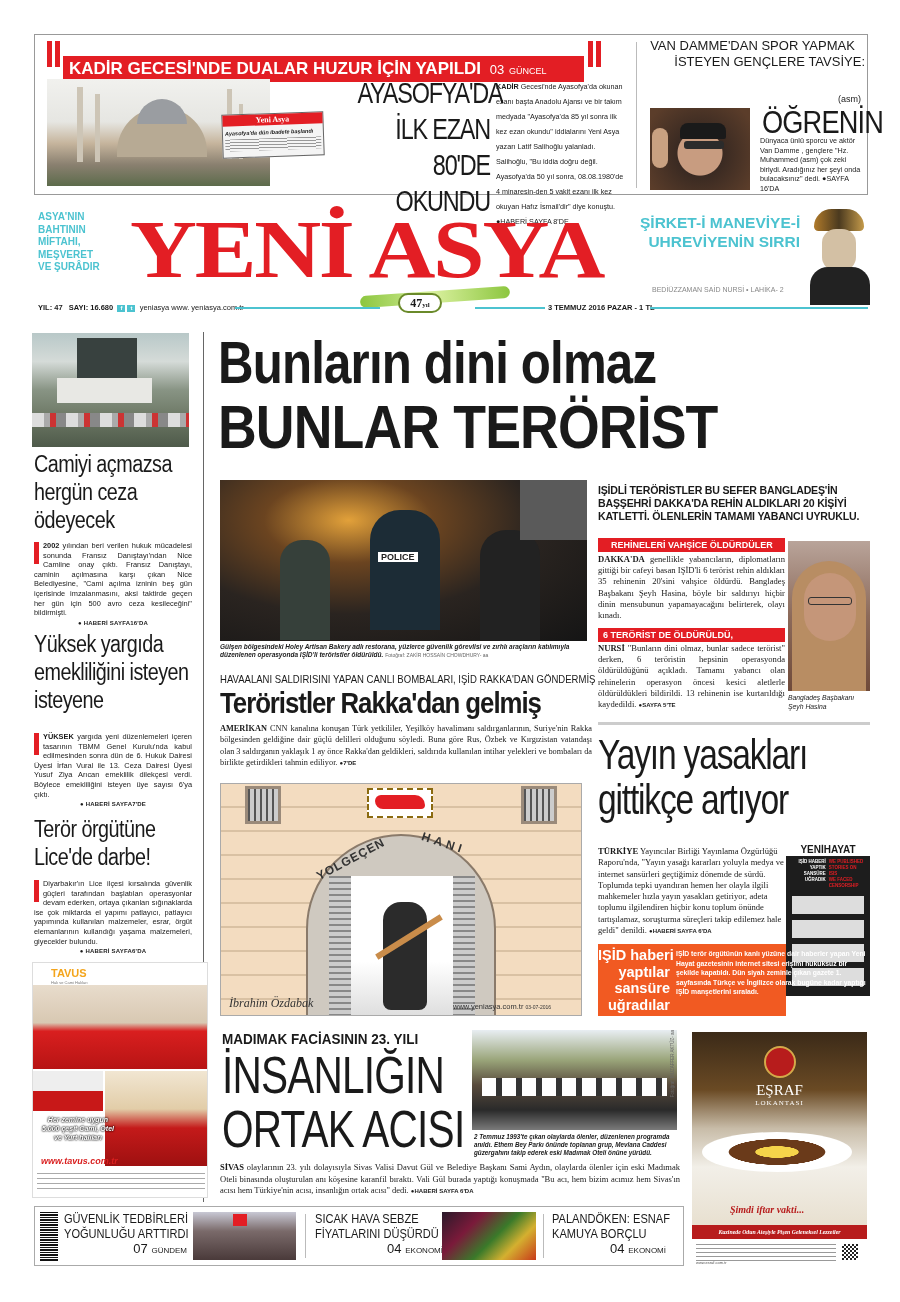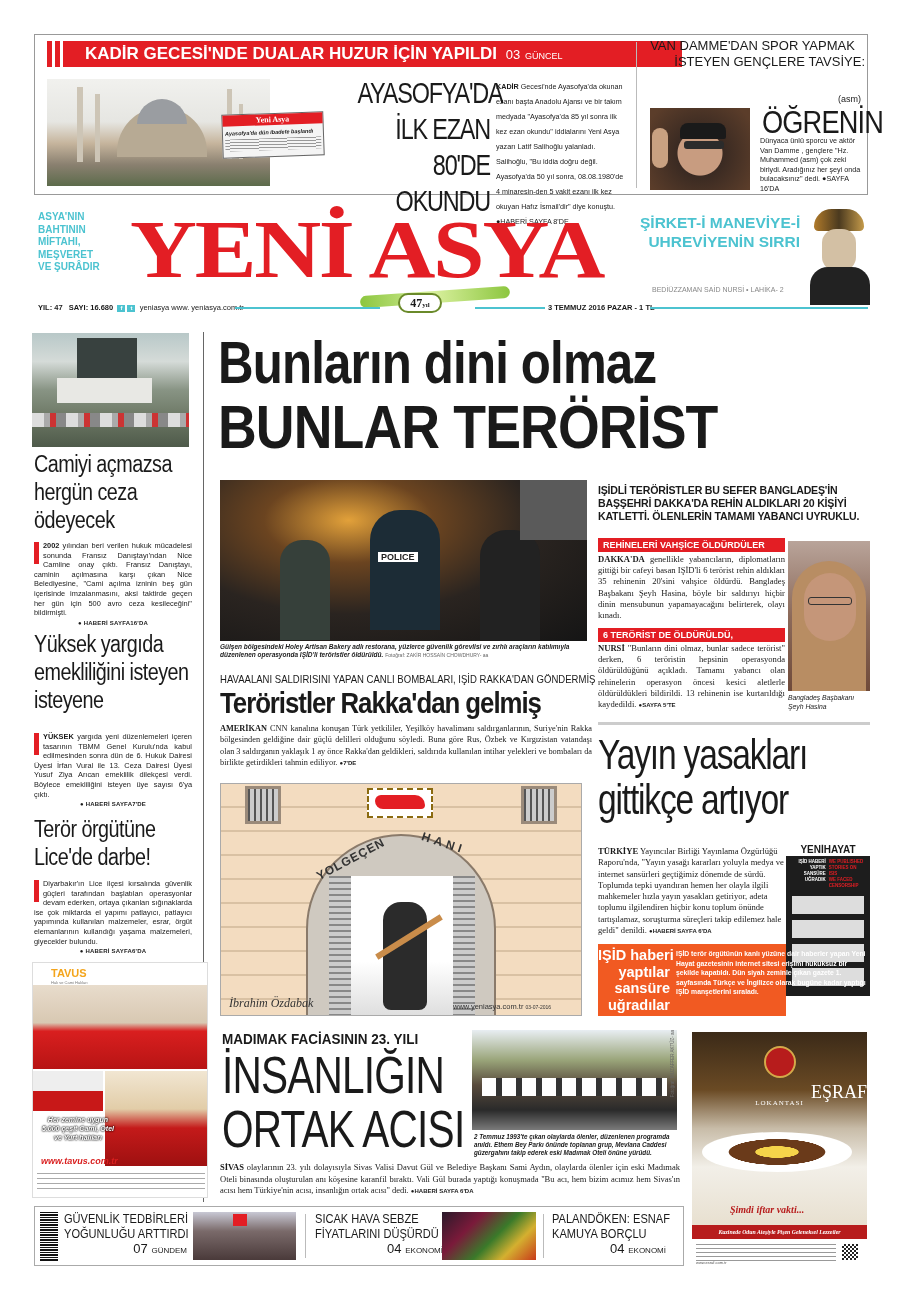--- a/index.html
+++ b/index.html
@@ -15,21 +15,21 @@
 .rule{position:absolute;background:#bbb}
 </style>
 </head>
 <body>
 
 <div class="abs" style="left:34px;top:34px;width:834px;height:161px;border:1px solid #999"></div>
 
 <div class="abs" style="left:47px;top:41px;width:560px;height:26px">
   <div class="abs" style="left:0;top:0;width:5px;height:26px;background:#e31e24"></div>
   <div class="abs" style="left:8px;top:0;width:5px;height:26px;background:#e31e24"></div>
-  <div class="abs" style="left:16px;top:0;width:619px;height:26px;background:#e31e24;color:#fff;font-weight:bold;font-size:17px;line-height:26px;padding-left:22px;white-space:nowrap;overflow:hidden">
+  <div class="abs" style="left:16px;top:15px;width:521px;height:26px;background:#e31e24;color:#fff;font-weight:bold;font-size:17px;line-height:26px;padding-left:6px;white-space:nowrap;overflow:hidden">
     <span>KADİR GECESİ'NDE DUALAR HUZUR İÇİN YAPILDI</span>
     <span style="font-weight:normal;font-size:13px;margin-left:4px">03</span>
     <span style="font-weight:normal;font-size:9px">GÜNCEL</span>
   </div>
   <div class="abs" style="left:541px;top:0;width:5px;height:26px;background:#e31e24"></div>
   <div class="abs" style="left:549px;top:0;width:5px;height:26px;background:#e31e24"></div>
 </div>
 
 <div class="photo" style="left:47px;top:79px;width:223px;height:107px;background:linear-gradient(180deg,#f1f1ee 0%,#e6e6e2 40%,#c6b59d 60%,#8a8070 80%,#5c6b4b 100%)">
   <div class="abs" style="left:70px;top:28px;width:90px;height:50px;border-radius:45px 45px 0 0;background:#b7aa94"></div>
@@ -161,21 +161,21 @@
   <div class="abs" style="left:60px;top:60px;width:50px;height:100px;background:#36403a;border-radius:22px 22px 0 0"></div>
   <div class="abs" style="left:260px;top:50px;width:60px;height:110px;background:#222;border-radius:26px 26px 0 0"></div>
   <div class="abs" style="left:300px;top:0;width:67px;height:60px;background:#5a5a5a"></div>
 </div>
 <div class="abs" style="left:220px;top:643px;width:372px;font-size:6.5px;line-height:8px;font-style:italic;font-weight:bold">
   <span>Gülşen bölgesindeki Holey Artisan Bakery adlı restorana, yüzlerce güvenlik görevlisi ve zırhlı araçların katılımıyla düzenlenen operasyonda IŞİD'li teröristler öldürüldü.</span> <span style="font-style:normal;font-weight:normal;font-size:5px;color:#666">Fotoğraf: ZAKİR HOSSAİN CHOWDHURY- aa</span>
 </div>
 
 <div class="abs" style="left:598px;top:484px;width:275px;font-weight:bold;font-size:10.6px;line-height:13.2px;letter-spacing:-.2px">IŞİDLİ TERÖRİSTLER BU SEFER BANGLADEŞ'İN BAŞŞEHRİ DAKKA'DA REHİN ALDIKLARI 20 KİŞİYİ KATLETTİ. ÖLENLERİN TAMAMI YABANCI UYRUKLU.</div>
 
-<div class="abs" style="left:598px;top:538px;width:187px;height:14px;background:#e31e24;color:#fff;font-weight:bold;font-size:9px;line-height:14px;padding-left:5px">
+<div class="abs" style="left:598px;top:538px;width:187px;height:14px;background:#e31e24;color:#fff;font-weight:bold;font-size:9px;line-height:14px;padding-left:13px">
   <span>REHİNELERİ VAHŞİCE ÖLDÜRDÜLER</span>
 </div>
 <p class="abs serif" style="left:598px;top:554px;width:187px;font-size:8.6px;line-height:11.2px;text-align:justify">
   <b>DAKKA'DA</b><span> genellikle yabancıların, diplomatların gittiği bir cafeyi basan IŞİD'li 6 terörist rehin aldıkları 35 rehinenin 20'sini vahşice öldürdü. Bangladeş Başbakanı Şeyh Hasina, böyle bir saldırıyı hiçbir dinin mensubunun yapamayacağını belirterek, olayı kınadı.</span>
 </p>
 <div class="abs" style="left:598px;top:628px;width:187px;height:14px;background:#e31e24;color:#fff;font-weight:bold;font-size:9px;line-height:14px;padding-left:5px">
   <span>6 TERÖRİST DE ÖLDÜRÜLDÜ,</span>
 </div>
 <p class="abs serif" style="left:598px;top:643px;width:187px;font-size:8.6px;line-height:11.2px;text-align:justify">
   <b>NURSİ</b><span> "Bunların dini olmaz, bunlar sadece terörist" derken, 6 teröristin hepsinin operasyonda öldürüldüğünü açıkladı. Tamamı yabancı olan rehinelerin operasyon öncesi kesici aletlerle öldürüldükleri bildirildi. 13 rehinenin ise kurtarıldığı kaydedildi.</span> <span style="font-family:'Liberation Sans',sans-serif;font-weight:bold;font-size:6px">●<span>SAYFA 5'TE</span></span>
@@ -260,21 +260,21 @@
 </div>
 <div class="abs" style="left:670px;top:1030px;font-size:4.5px;color:#666;writing-mode:vertical-rl;transform:rotate(180deg)">Fotoğraf: MUZAFFER AKTÜZ- aa</div>
 <div class="abs" style="left:474px;top:1133px;width:205px;font-size:6.3px;line-height:8px;font-style:italic;font-weight:bold">2 Temmuz 1993'te çıkan olaylarda ölenler, düzenlenen programda anıldı. Ethem Bey Parkı önünde toplanan grup, Mevlana Caddesi güzergahını takip ederek eski Madımak Oteli önüne yürüdü.</div>
 <p class="abs serif" style="left:220px;top:1162px;width:460px;font-size:8.5px;line-height:11.5px;text-align:justify">
   <b>SİVAS</b><span> olaylarının 23. yılı dolayısıyla Sivas Valisi Davut Gül ve Belediye Başkanı Sami Aydın, olaylarda ölenler için eski Madımak Oteli binasında oluşturulan anı köşesine karanfil bıraktı. Vali Gül burada yaptığı konuşmada "Bu acı, hem bizim acımız hem Sivas'ın acısı hem Türkiye'nin acısı, insanlığın ortak acısı" dedi.</span> <span style="font-family:'Liberation Sans',sans-serif;font-weight:bold;font-size:6px">●<span>HABERİ SAYFA 6'DA</span></span>
 </p>
 
 <div class="photo" style="left:692px;top:1032px;width:175px;height:236px;background:#fff">
   <div class="abs" style="left:0;top:0;width:175px;height:193px;background:linear-gradient(180deg,#3b2a18 0%,#6a4a24 30%,#c8bca8 50%,#f2efe8 70%,#e8e0d0 100%)"></div>
   <div class="abs" style="left:72px;top:14px;width:32px;height:32px;border-radius:50%;background:#b71c1c;border:2px solid #d4a94a"></div>
-  <div class="abs" style="left:0;width:175px;top:50px;text-align:right;color:#fff;font-family:'Liberation Serif',serif;font-size:18px">EŞRAF</div>
+  <div class="abs" style="left:0;width:175px;top:50px;text-align:center;color:#fff;font-family:'Liberation Serif',serif;font-size:15px">EŞRAF</div>
   <div class="abs" style="left:0;width:175px;top:67px;text-align:center;color:#fff;font-family:'Liberation Serif',serif;font-size:7px;letter-spacing:1px">LOKANTASI</div>
   <div class="abs" style="left:10px;top:100px;width:150px;height:40px;border-radius:50%;background:radial-gradient(ellipse,#f5d44a 0 20%,#6a3a1a 21% 45%,#fff 46%)"></div>
   <div class="abs" style="left:38px;top:172px;color:#b71c1c;font-family:'Liberation Serif',serif;font-style:italic;font-weight:bold;font-size:10px">Şimdi iftar vakti...</div>
   <div class="abs" style="left:0;top:193px;width:175px;height:14px;background:#b71c1c;color:#fff;font-family:'Liberation Serif',serif;font-style:italic;font-weight:bold;font-size:5.8px;line-height:14px;text-align:center"><span>Kuzinede Odun Ateşiyle Pişen Geleneksel Lezzetler</span></div>
   <div class="abs" style="left:4px;top:212px;width:140px;height:18px;background:repeating-linear-gradient(180deg,#999 0 1px,transparent 1px 4px)"></div>
   <div class="abs" style="left:4px;top:228px;font-size:4px;color:#555">www.esraf.com.tr</div>
   <div class="abs" style="left:150px;top:212px;width:16px;height:16px;background:repeating-conic-gradient(#222 0 25%,#fff 0 50%) 0 0/4px 4px"></div>
 </div>
 
 <div class="abs" style="left:34px;top:1206px;width:650px;height:60px;border:1px solid #aaa"></div>

